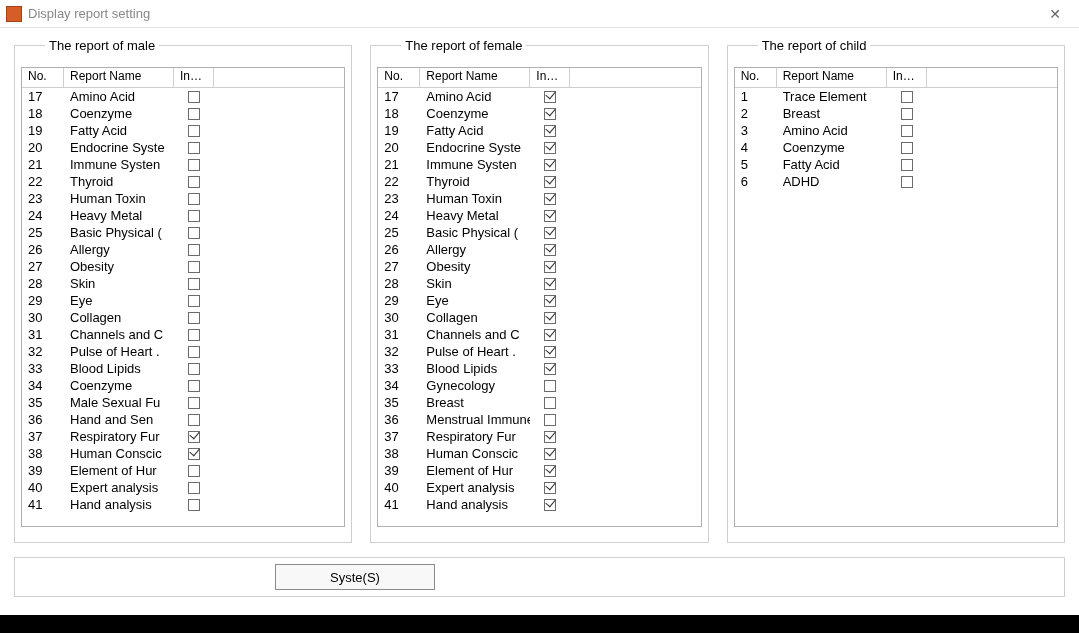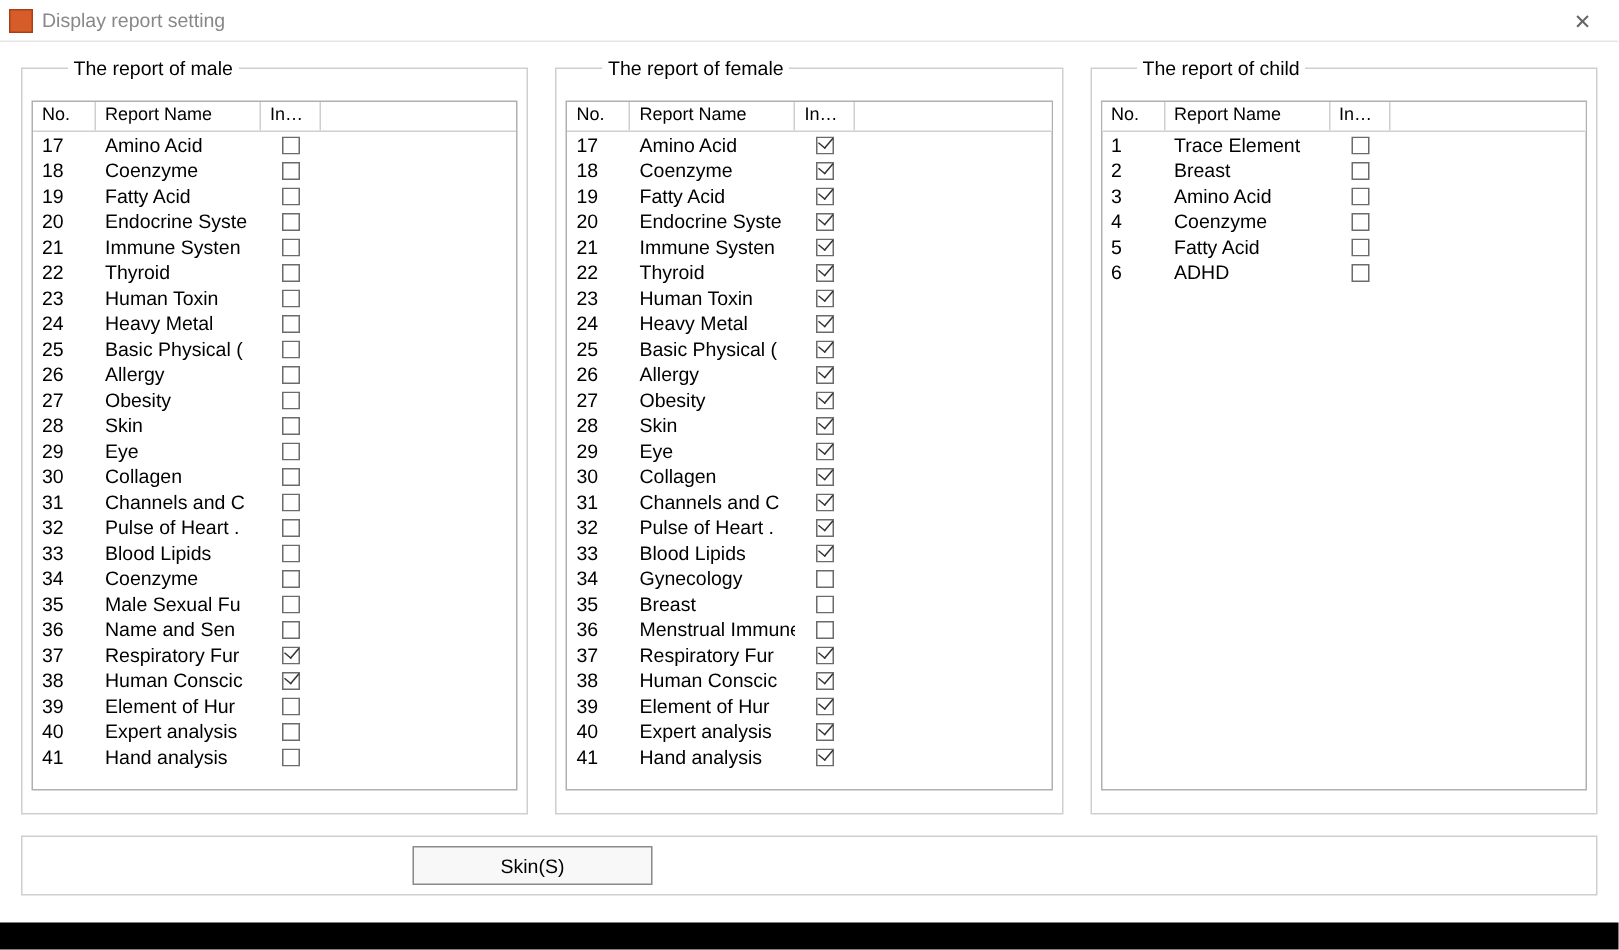--- a/index.html
+++ b/index.html
@@ -291,21 +291,21 @@
             </div>
             <div class="row">
               <div class="cell no">35</div>
               <div class="cell name">Male Sexual Fu</div>
               <div class="cell indi">
                 <input type="checkbox" class="chk" style="">
               </div>
             </div>
             <div class="row">
               <div class="cell no">36</div>
-              <div class="cell name">Name and Sen</div>
+              <div class="cell name">Hand and Sen</div>
               <div class="cell indi">
                 <input type="checkbox" class="chk" style="">
               </div>
             </div>
             <div class="row">
               <div class="cell no">37</div>
               <div class="cell name">Respiratory Fur</div>
               <div class="cell indi">
                 <input type="checkbox" class="chk" checked="" style="">
               </div>
@@ -579,18 +579,18 @@
                 <input type="checkbox" class="chk" style="">
               </div>
             </div>
           </div>
         </div>
       </fieldset>
     </div>
 
   <div class="button-row">
     <div class="gap1"></div>
-    <button class="btn">Skin(S)</button>
+    <button class="btn">Syste(S)</button>
     <div class="gap2"></div>
   </div>
 </div>
 
 <div class="bottom-black"></div>
 
 </body></html>

